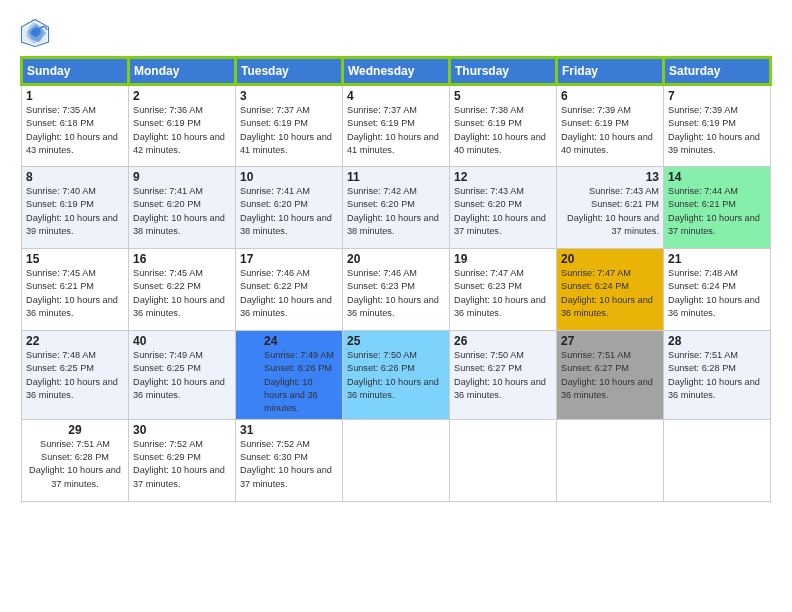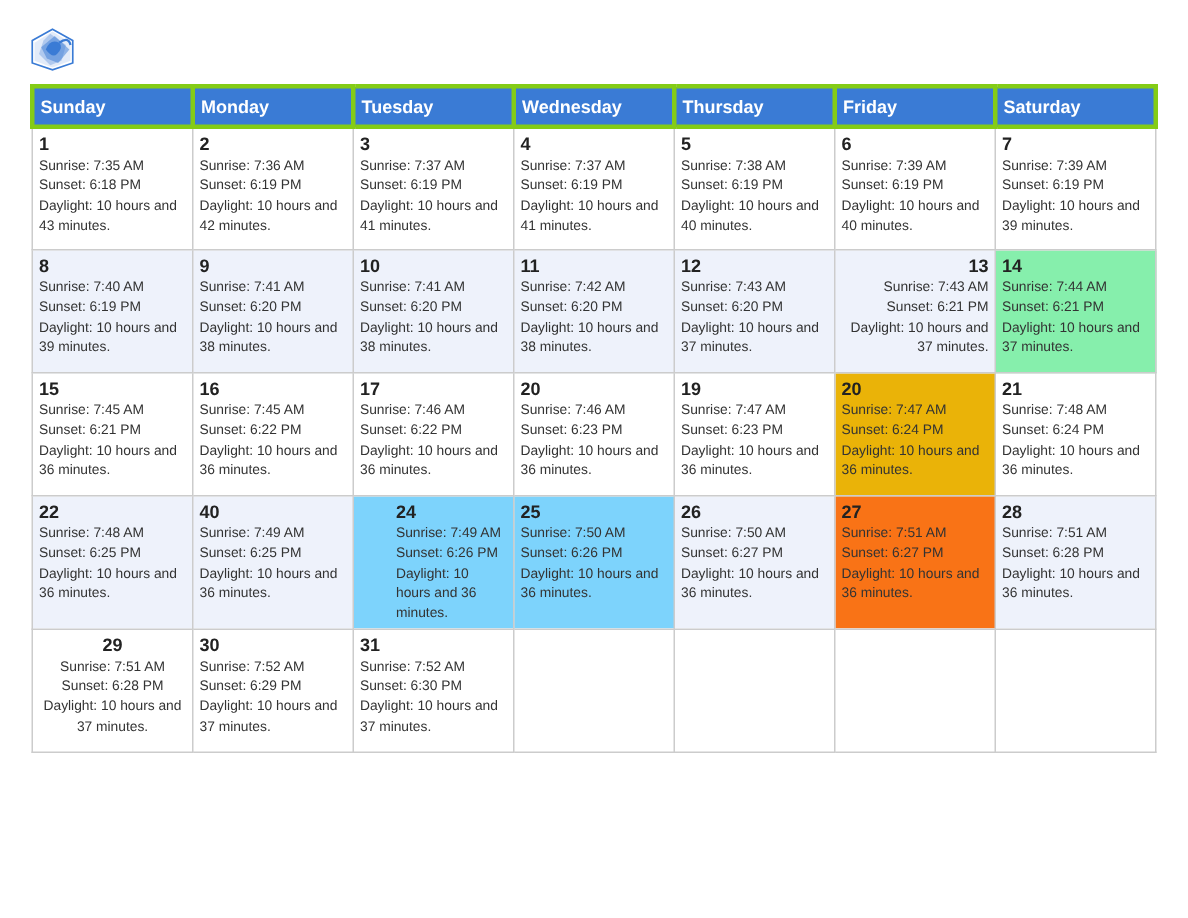--- a/index.html
+++ b/index.html
@@ -167,24 +167,24 @@
           <td style="background: rgb(255, 255, 255);"><span class="day-num">16</span><span class="day-info">Sunrise: 7:45 AM<br>Sunset: 6:22 PM<br>Daylight: 10 hours and 36 minutes.</span></td>
           <td style="background: rgb(255, 255, 255);"><span class="day-num">17</span><span class="day-info">Sunrise: 7:46 AM<br>Sunset: 6:22 PM<br>Daylight: 10 hours and 36 minutes.</span></td>
           <td style="background: rgb(255, 255, 255);"><span class="day-num">20</span><span class="day-info">Sunrise: 7:46 AM<br>Sunset: 6:23 PM<br>Daylight: 10 hours and 36 minutes.</span></td>
           <td style="background: rgb(255, 255, 255);"><span class="day-num">19</span><span class="day-info">Sunrise: 7:47 AM<br>Sunset: 6:23 PM<br>Daylight: 10 hours and 36 minutes.</span></td>
           <td style="background: #eab308;"><span class="day-num">20</span><span class="day-info">Sunrise: 7:47 AM<br>Sunset: 6:24 PM<br>Daylight: 10 hours and 36 minutes.</span></td>
           <td style="background: rgb(255, 255, 255);"><span class="day-num">21</span><span class="day-info">Sunrise: 7:48 AM<br>Sunset: 6:24 PM<br>Daylight: 10 hours and 36 minutes.</span></td>
         </tr>
         <tr>
           <td style="background: rgb(238, 242, 251);"><span class="day-num">22</span><span class="day-info">Sunrise: 7:48 AM<br>Sunset: 6:25 PM<br>Daylight: 10 hours and 36 minutes.</span></td>
           <td style="background: rgb(238, 242, 251);"><span class="day-num">40</span><span class="day-info">Sunrise: 7:49 AM<br>Sunset: 6:25 PM<br>Daylight: 10 hours and 36 minutes.</span></td>
-          <td style="background: #7dd3fc; padding-left: 28px;"><span class="day-num">24</span><span class="day-info">Sunrise: 7:49 AM<br>Sunset: 6:26 PM<br>Daylight: 10 hours and 36 minutes.</span></td>
+          <td style="background: #3b82f6; padding-left: 28px;"><span class="day-num">24</span><span class="day-info">Sunrise: 7:49 AM<br>Sunset: 6:26 PM<br>Daylight: 10 hours and 36 minutes.</span></td>
           <td style="background: #7dd3fc; margin-left: 44px;"><span class="day-num">25</span><span class="day-info">Sunrise: 7:50 AM<br>Sunset: 6:26 PM<br>Daylight: 10 hours and 36 minutes.</span></td>
           <td style="background: rgb(238, 242, 251);"><span class="day-num">26</span><span class="day-info">Sunrise: 7:50 AM<br>Sunset: 6:27 PM<br>Daylight: 10 hours and 36 minutes.</span></td>
-          <td style="background: #f97316; margin-left: 24px;"><span class="day-num">27</span><span class="day-info">Sunrise: 7:51 AM<br>Sunset: 6:27 PM<br>Daylight: 10 hours and 36 minutes.</span></td>
+          <td style="background: #a3a3a3; margin-left: 24px;"><span class="day-num">27</span><span class="day-info">Sunrise: 7:51 AM<br>Sunset: 6:27 PM<br>Daylight: 10 hours and 36 minutes.</span></td>
           <td style="background: rgb(238, 242, 251);"><span class="day-num">28</span><span class="day-info">Sunrise: 7:51 AM<br>Sunset: 6:28 PM<br>Daylight: 10 hours and 36 minutes.</span></td>
         </tr>
         <tr>
           <td style="background: rgb(255, 255, 255); text-align: center;"><span class="day-num">29</span><span class="day-info">Sunrise: 7:51 AM<br>Sunset: 6:28 PM<br>Daylight: 10 hours and 37 minutes.</span></td>
           <td style="background: rgb(255, 255, 255);"><span class="day-num">30</span><span class="day-info">Sunrise: 7:52 AM<br>Sunset: 6:29 PM<br>Daylight: 10 hours and 37 minutes.</span></td>
           <td style="background: rgb(255, 255, 255);"><span class="day-num">31</span><span class="day-info">Sunrise: 7:52 AM<br>Sunset: 6:30 PM<br>Daylight: 10 hours and 37 minutes.</span></td>
           <td class="empty-cell"></td>
           <td class="empty-cell"></td>
           <td class="empty-cell"></td>
           <td class="empty-cell"></td>

